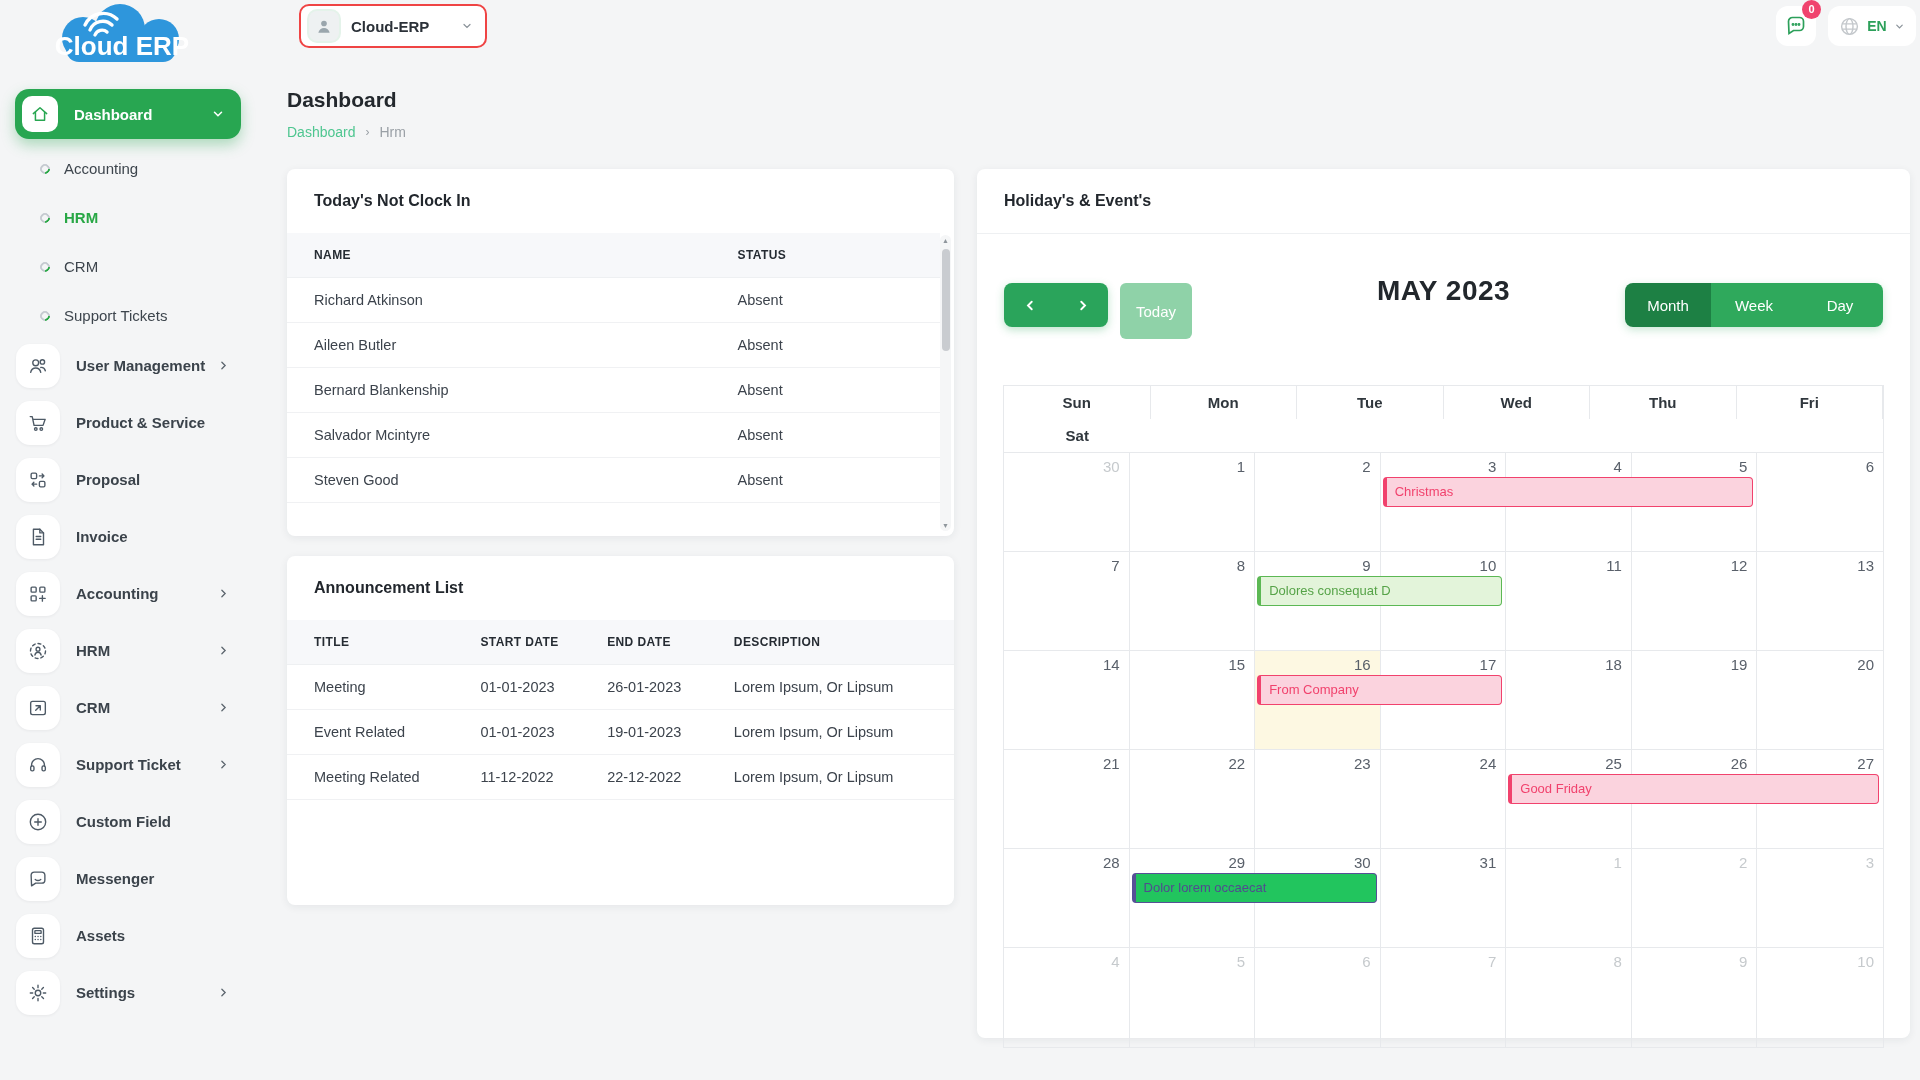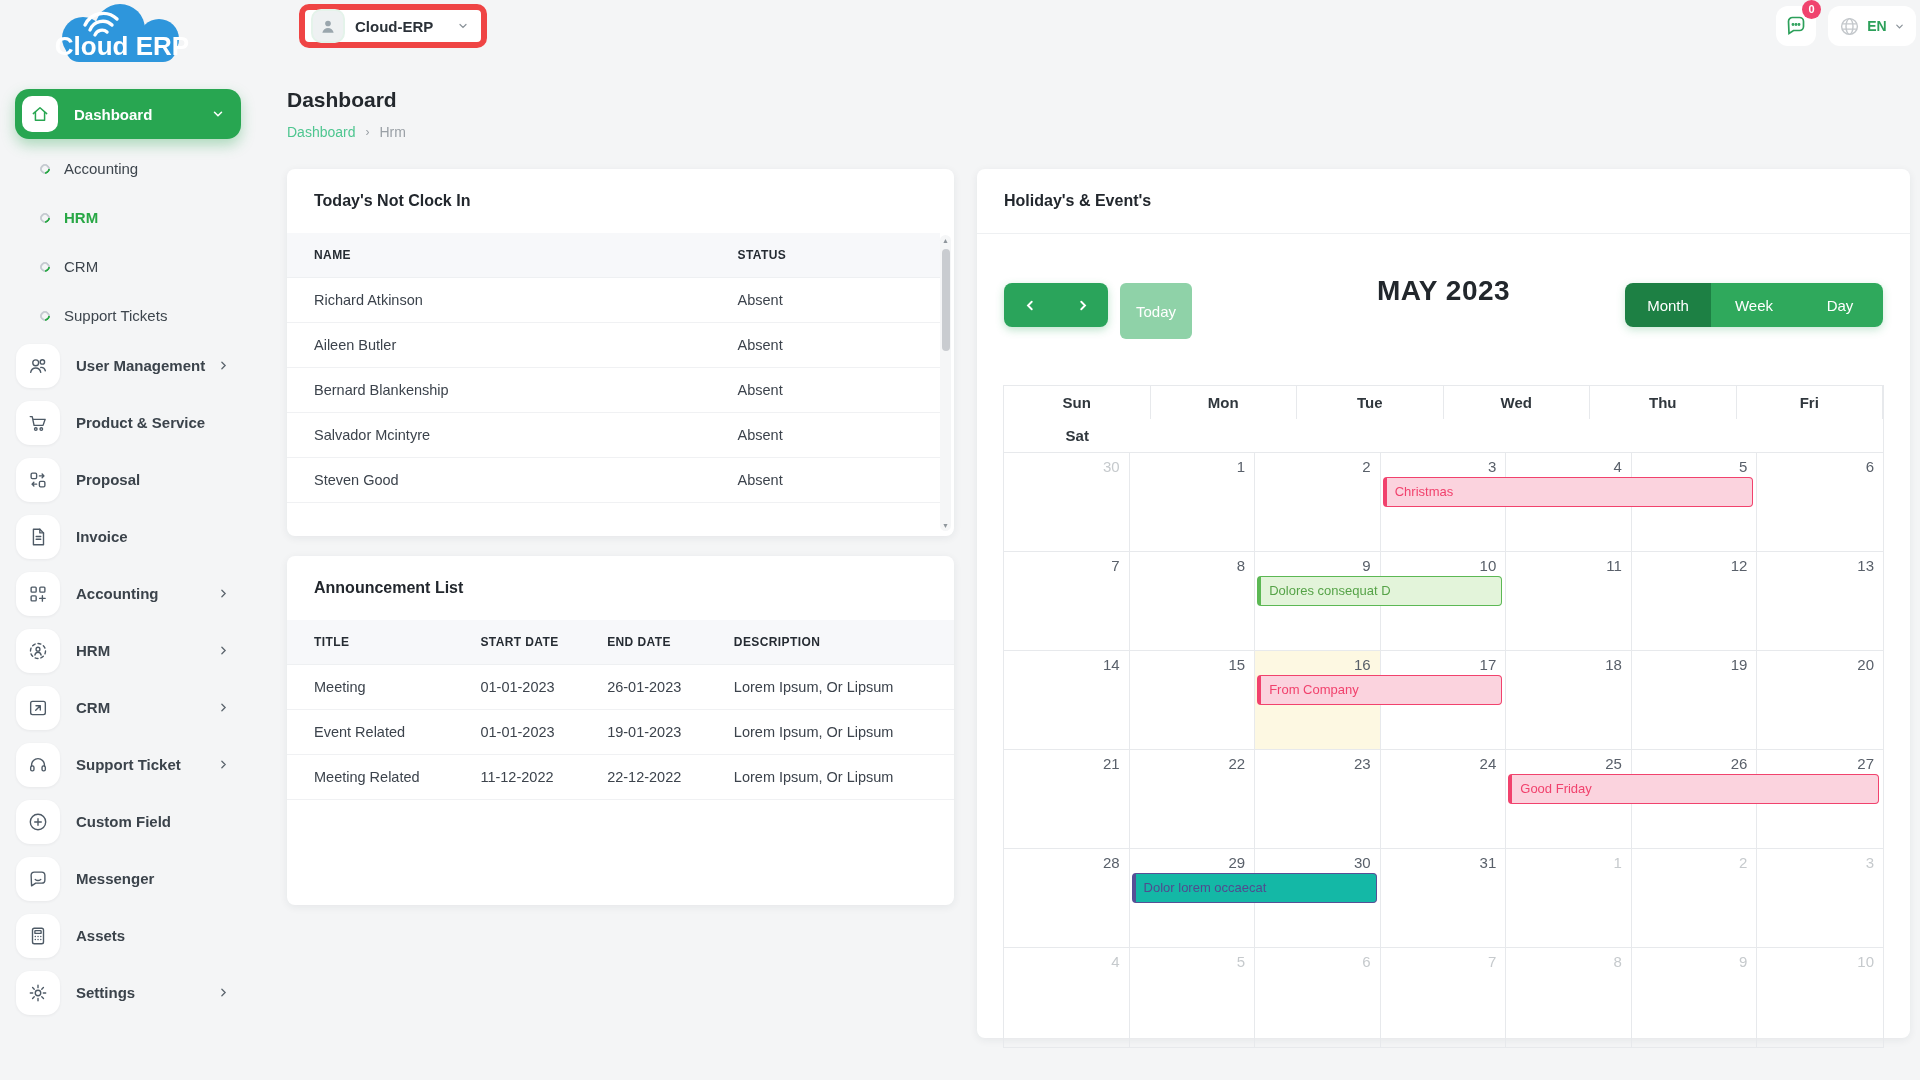--- a/index.html
+++ b/index.html
@@ -24,21 +24,21 @@
   .sub-list .slbl { margin-left:14px; font-size:15px; color:#3d454d; }
   .sub-list li.active .slbl { color:#28a745; font-weight:bold; }
   .main-list { position:absolute; left:0; top:337px; width:282px; list-style:none; }
   .main-list li { position:relative; height:57px; display:flex; align-items:center; padding-left:16px; cursor:pointer; }
   .main-list .tile { width:44px; height:44px; background:#fff; border-radius:14px; flex:0 0 auto;
                      display:flex; align-items:center; justify-content:center; box-shadow:0 1px 3px rgba(30,40,50,.06); }
   .main-list .mlbl { margin-left:16px; font-size:15px; font-weight:600; color:#3b434b; }
   .main-list .chev-r { position:absolute; right:52px; display:flex; }
 
   
-  .ws-pill { position:absolute; left:299px; top:4px; width:188px; height:44px; background:#fff; border:6px solid #ef4444;
+  .ws-pill { position:absolute; left:299px; top:4px; width:188px; height:44px; background:#fff; border:2px solid #ef4444;
              border-radius:10px; display:flex; align-items:center; cursor:pointer; }
   .ws-pill .ava { width:30px; height:30px; margin-left:8px; background:#eef1f2; border-radius:8px;
                   display:flex; align-items:center; justify-content:center; box-shadow:0 0 0 2px #e4f3ea; }
   .ws-pill .wlbl { margin-left:12px; font-size:15px; font-weight:600; color:#2b3138; }
   .ws-pill .chev { position:absolute; right:12px; display:flex; }
   .chat-btn { position:absolute; left:1776px; top:6px; width:40px; height:40px; background:#fff; border:none;
               border-radius:12px; cursor:pointer; display:flex; align-items:center; justify-content:center; }
   .badge { position:absolute; right:-5px; top:-6px; min-width:19px; height:19px; background:#f0436e; color:#fff;
            font-size:11px; font-weight:bold; border-radius:50%; line-height:19px; text-align:center; }
   .lang-pill { position:absolute; left:1828px; top:6px; width:88px; height:40px; background:#fff; border:none;
@@ -511,18 +511,18 @@
           <div class="cell muted">5</div>
           <div class="cell muted">6</div>
           <div class="cell muted">7</div>
           <div class="cell muted">8</div>
           <div class="cell muted">9</div>
           <div class="cell muted">10</div>
           <div class="ev" style="top: 24px; left: calc(42.8571% + 2px); width: calc(42.8571% - 6px); background: rgb(251, 211, 222); border-color: rgb(241, 66, 109); color: rgb(241, 66, 109);">Christmas</div>
           <div class="ev" style="top: 123px; left: calc(28.5714% + 2px); width: calc(28.5714% - 6px); background: rgb(227, 244, 218); border-color: rgb(92, 184, 84); color: rgb(86, 163, 72);">Dolores consequat D</div>
           <div class="ev" style="top: 222px; left: calc(28.5714% + 2px); width: calc(28.5714% - 6px); background: rgb(251, 211, 222); border-color: rgb(241, 66, 109); color: rgb(241, 66, 109);">From Company</div>
           <div class="ev" style="top: 321px; left: calc(57.1429% + 2px); width: calc(42.8571% - 6px); background: rgb(251, 211, 222); border-color: rgb(241, 66, 109); color: rgb(241, 66, 109);">Good Friday</div>
-          <div class="ev" style="top: 420px; left: calc(14.2857% + 2px); width: calc(28.5714% - 6px); background: #14b8a6; border-color: rgb(87, 80, 150); color: rgb(81, 75, 143);">Dolor lorem occaecat</div>
+          <div class="ev" style="top: 420px; left: calc(14.2857% + 2px); width: calc(28.5714% - 6px); background: #22c55e; border-color: rgb(87, 80, 150); color: rgb(81, 75, 143);">Dolor lorem occaecat</div>
         </div>
     </div>
   </div>
 
 </div>
 
 </body></html>

